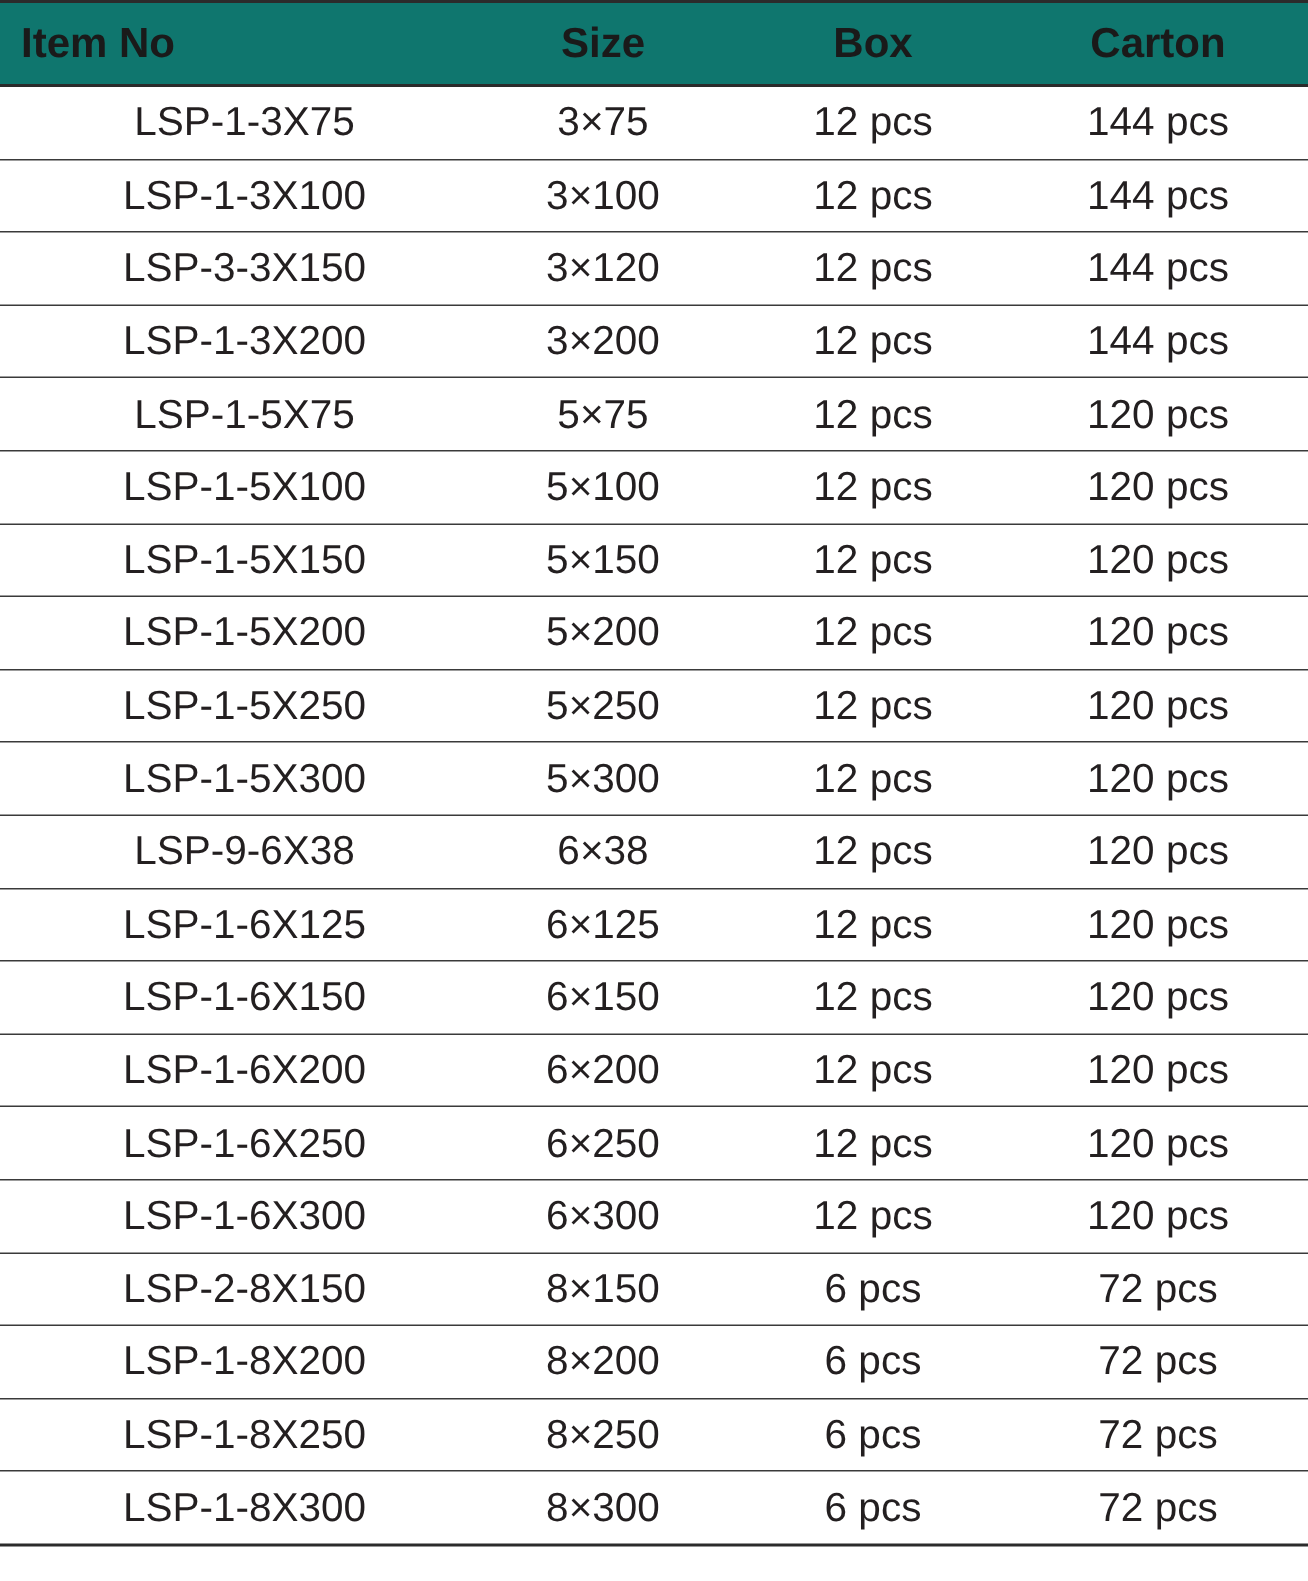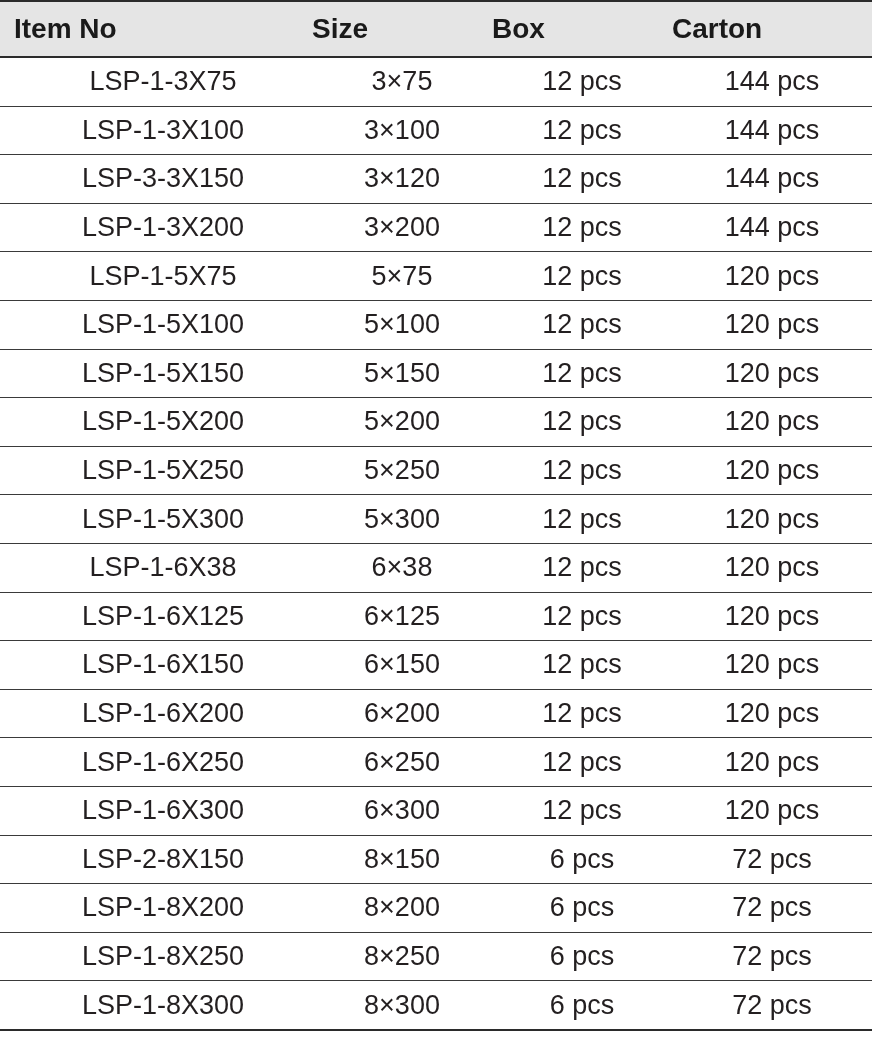--- a/index.html
+++ b/index.html
@@ -23,38 +23,38 @@
     border-collapse: collapse;
     width: 872px;
     table-layout: fixed;
   }
   table.spec col.c-item { width: 312px; }
   table.spec col.c-size { width: 180px; }
   table.spec col.c-box  { width: 180px; }
   table.spec col.c-carton { width: 200px; }
 
   thead th {
-    background: #e5e5e5;
+    background: #0f766e;
     height: 54px;
     font-size: 28px;
     font-weight: bold;
     color: #1a1a1a;
     border-top: 2px solid #2b2b2b;
     border-bottom: 2px solid #2b2b2b;
     padding: 0;
     vertical-align: middle;
   }
   thead th.h-item {
     text-align: left;
     padding-left: 14px;
   }
   thead th.h-size,
   thead th.h-box,
   thead th.h-carton {
-    text-align: left;
+    text-align: center;
   }
 
   tbody td {
     height: 47.6px;
     font-size: 27px;
     color: #231f20;
     border-bottom: 1.5px solid #3a3a3a;
     padding: 0;
     vertical-align: middle;
     white-space: nowrap;
@@ -146,21 +146,21 @@
           <td class="box">12 pcs</td>
           <td class="carton">120 pcs</td>
         </tr>
         <tr>
           <td class="item">LSP-1-5X300</td>
           <td class="size">5×300</td>
           <td class="box">12 pcs</td>
           <td class="carton">120 pcs</td>
         </tr>
         <tr>
-          <td class="item">LSP-1-6X38</td>
+          <td class="item">LSP-9-6X38</td>
           <td class="size">6×38</td>
           <td class="box">12 pcs</td>
           <td class="carton">120 pcs</td>
         </tr>
         <tr>
           <td class="item">LSP-1-6X125</td>
           <td class="size">6×125</td>
           <td class="box">12 pcs</td>
           <td class="carton">120 pcs</td>
         </tr>

